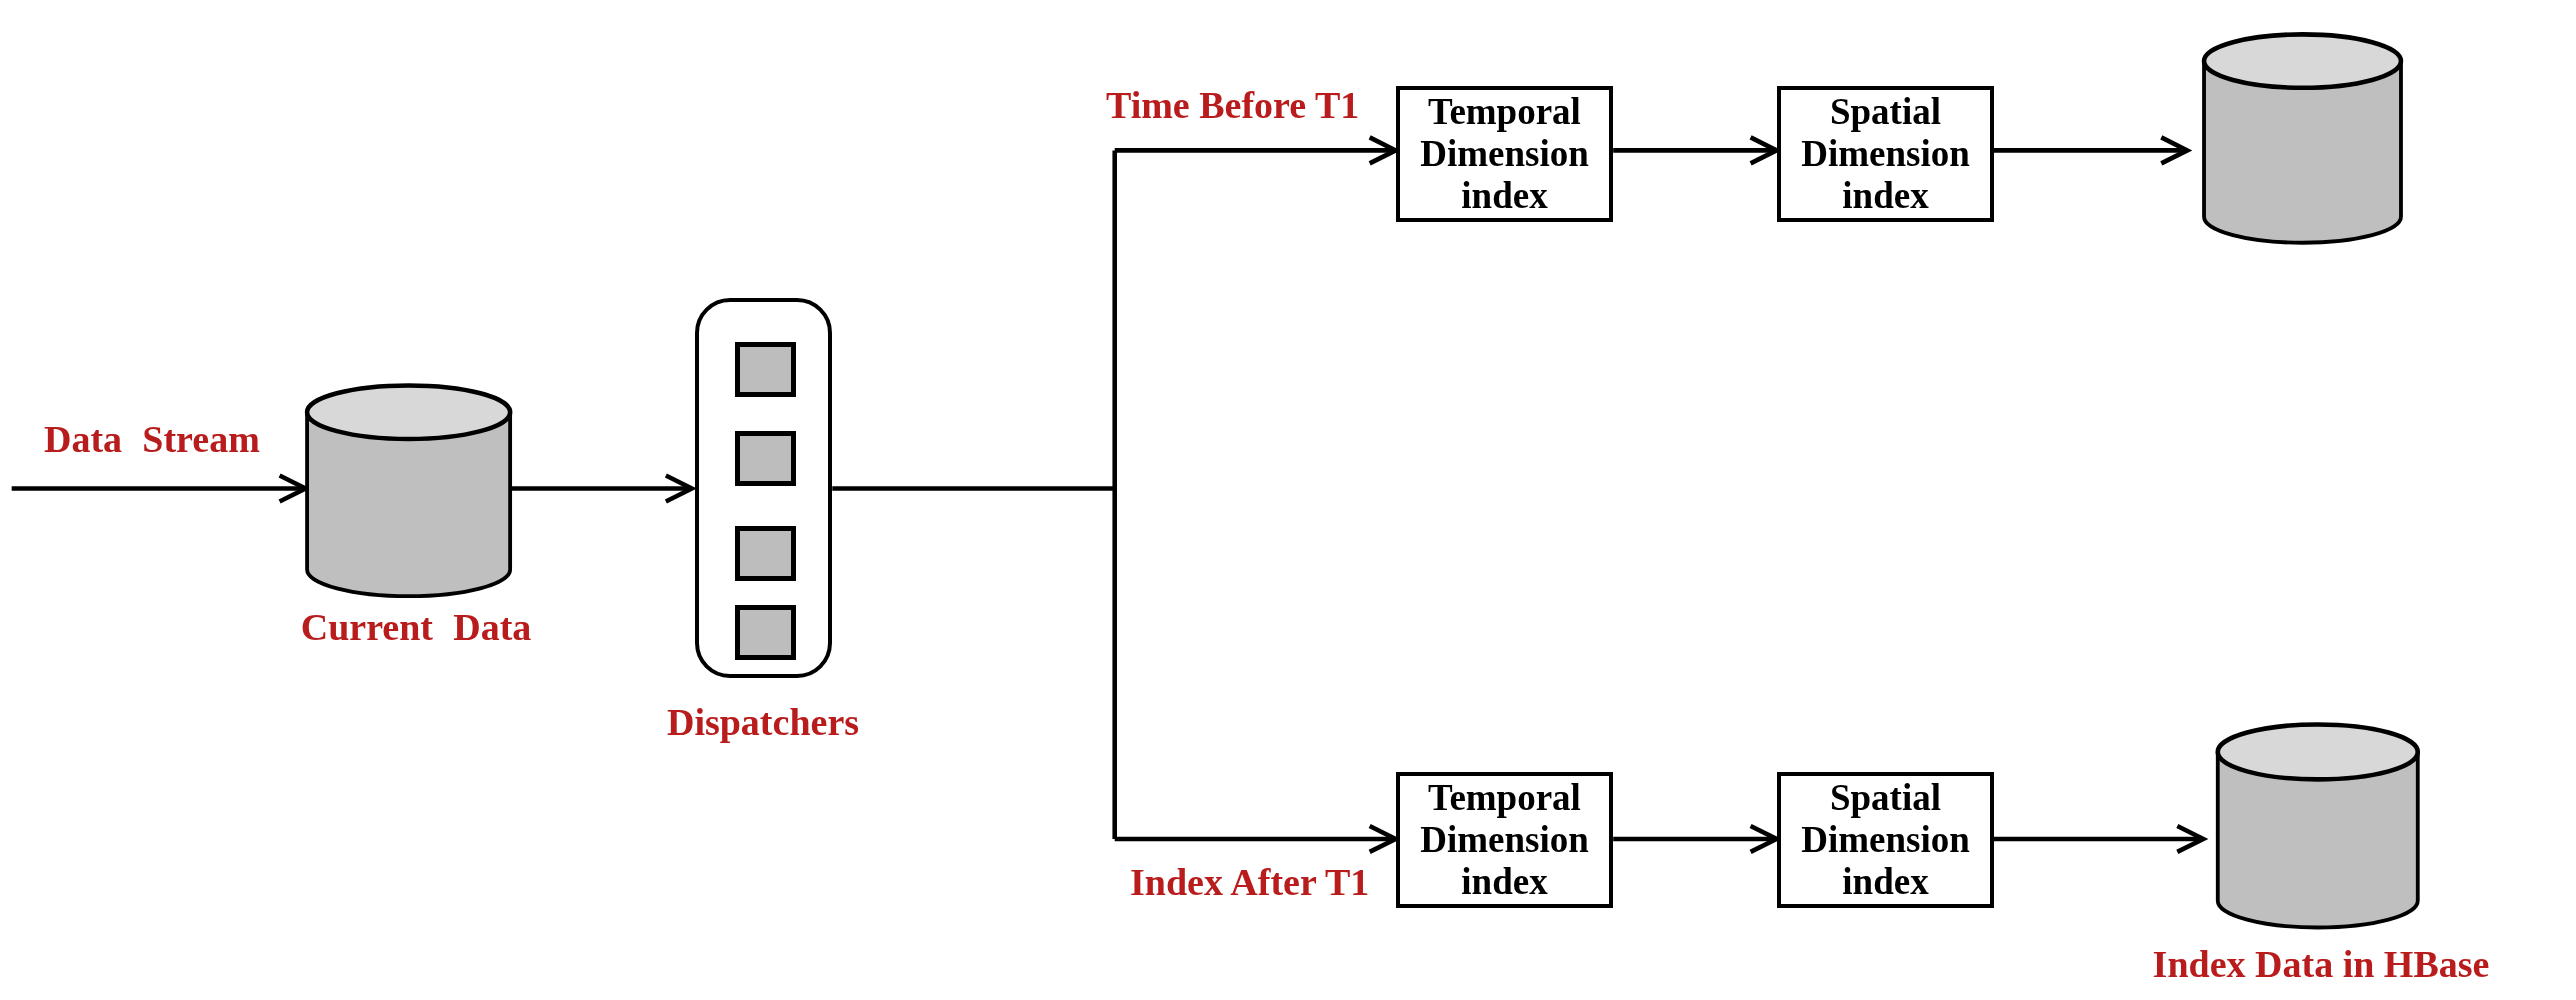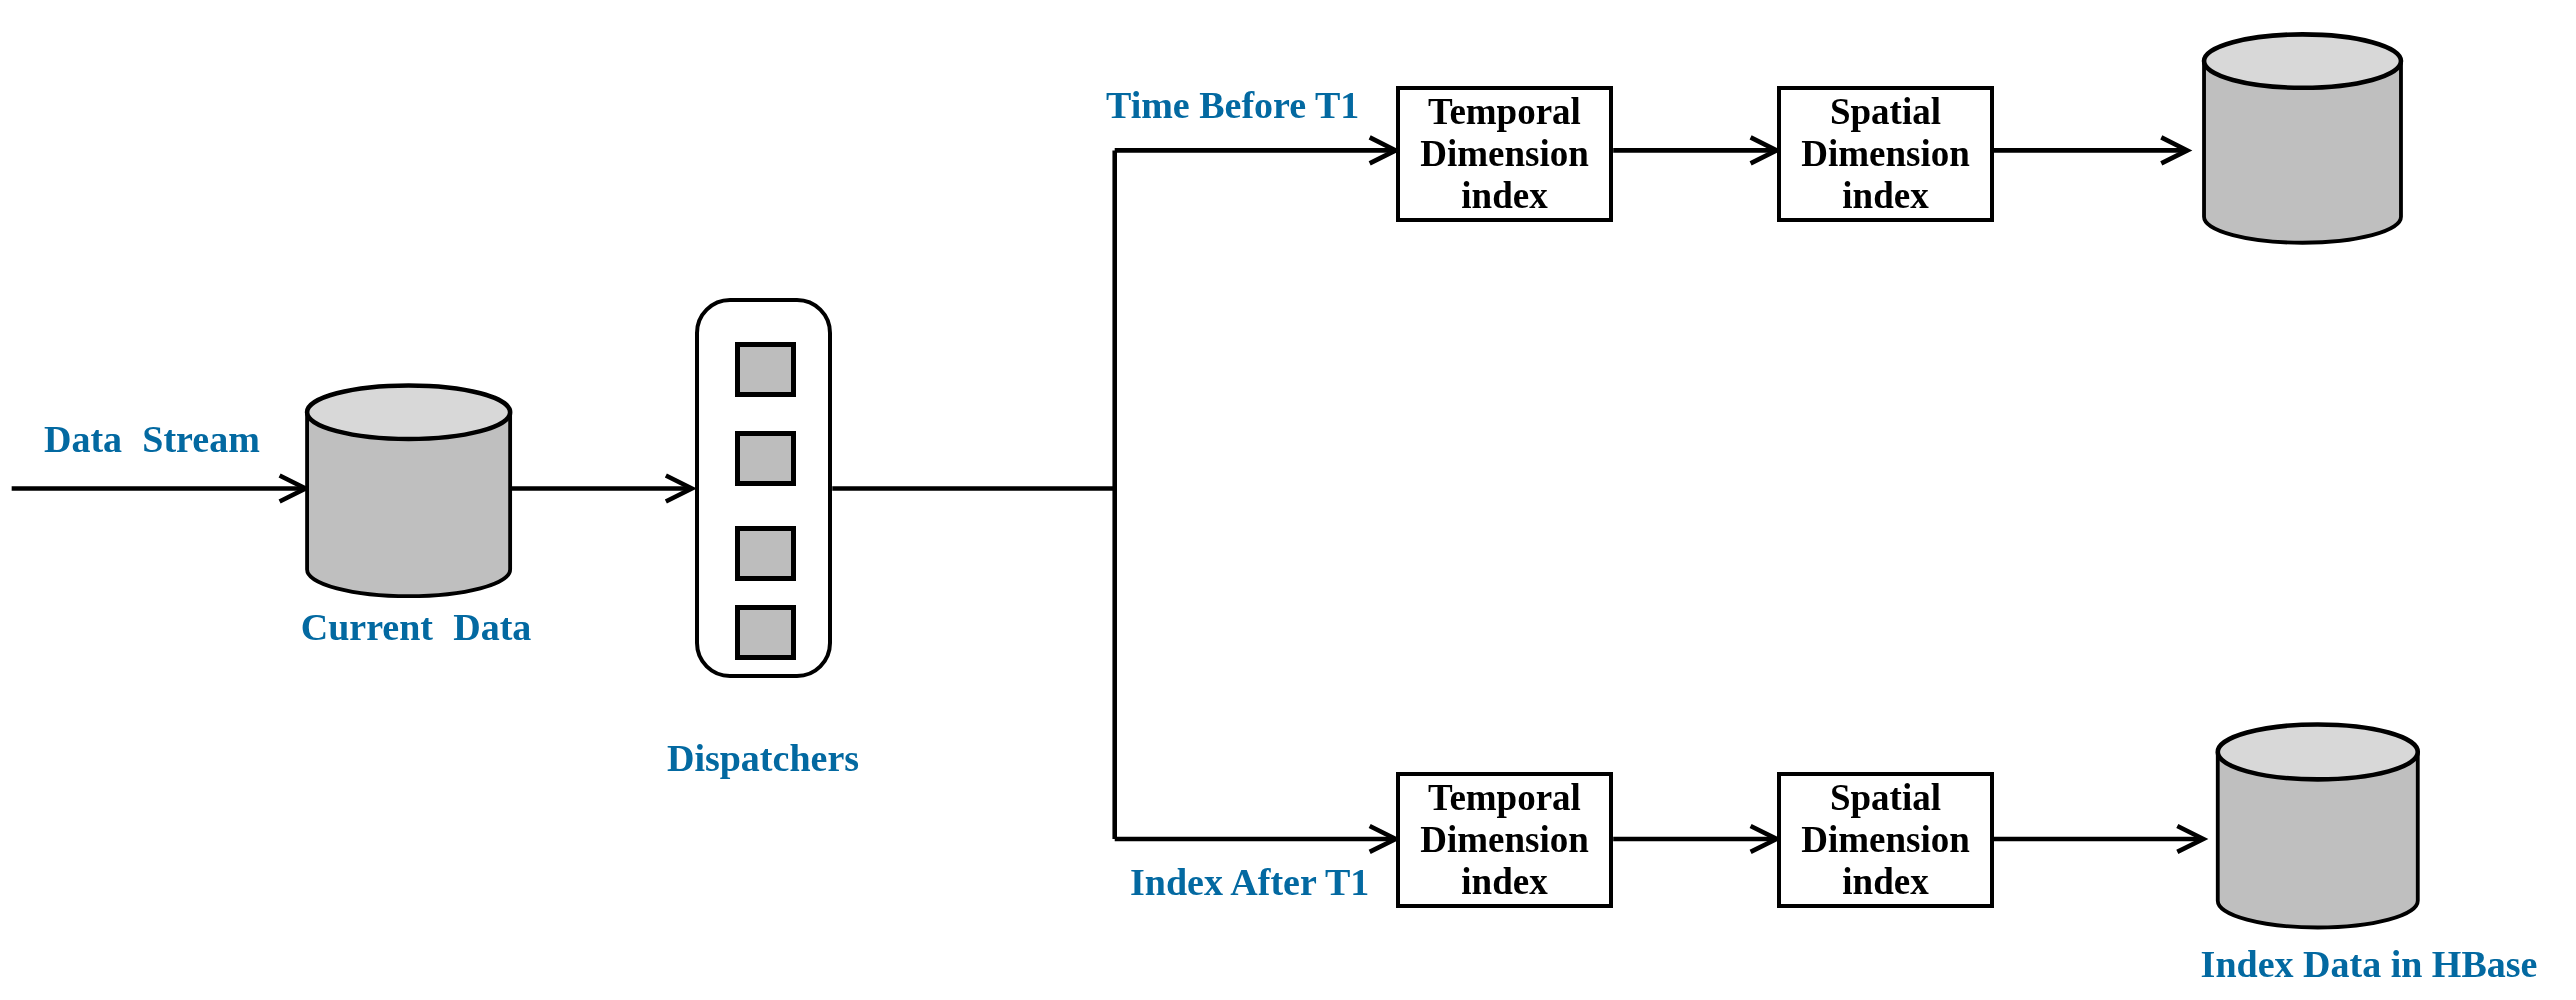--- a/index.html
+++ b/index.html
@@ -14,21 +14,21 @@
     background: #ffffff;
     font-family: "Liberation Serif", "DejaVu Serif", serif;
     overflow: hidden;
   }
   .layer {
     position: absolute;
     left: 0; top: 0;
   }
   .lbl {
     position: absolute;
-    color: #0369a1;
+    color: #b91c1c;
     font-weight: bold;
     font-size: 38px;
     line-height: 1.05;
     white-space: nowrap;
   }
   .lbl.centered {
     transform: translateX(-50%);
   }
   .lbl.wide {
     word-spacing: 10.7px;
@@ -125,19 +125,19 @@
   <div class="dispatcher-slot slot-3"></div>
   <div class="dispatcher-slot slot-4"></div>
 
   <div class="node-box" style="left:1396px; top:86px;">Temporal Dimension index</div>
   <div class="node-box" style="left:1777px; top:86px;">Spatial Dimension index</div>
   <div class="node-box" style="left:1396px; top:772px;">Temporal Dimension index</div>
   <div class="node-box" style="left:1777px; top:772px;">Spatial Dimension index</div>
 
   <div class="lbl wide" style="left:44px; top:420px;">Data Stream</div>
   <div class="lbl wide centered" style="left:416px; top:608px;">Current Data</div>
-  <div class="lbl centered" style="left:763px; top:703px;margin-top:36px;">Dispatchers</div>
+  <div class="lbl centered" style="left:763px; top:703px;">Dispatchers</div>
   <div class="lbl" style="left:1106px; top:86px;">Time Before T1</div>
   <div class="lbl" style="left:1130px; top:863px;">Index After T1</div>
-  <div class="lbl centered" style="left:2321px; top:945px;margin-left:48px;">Index Data in HBase</div>
+  <div class="lbl centered" style="left:2321px; top:945px;">Index Data in HBase</div>
 
 </div>
 
 
 </body></html>

